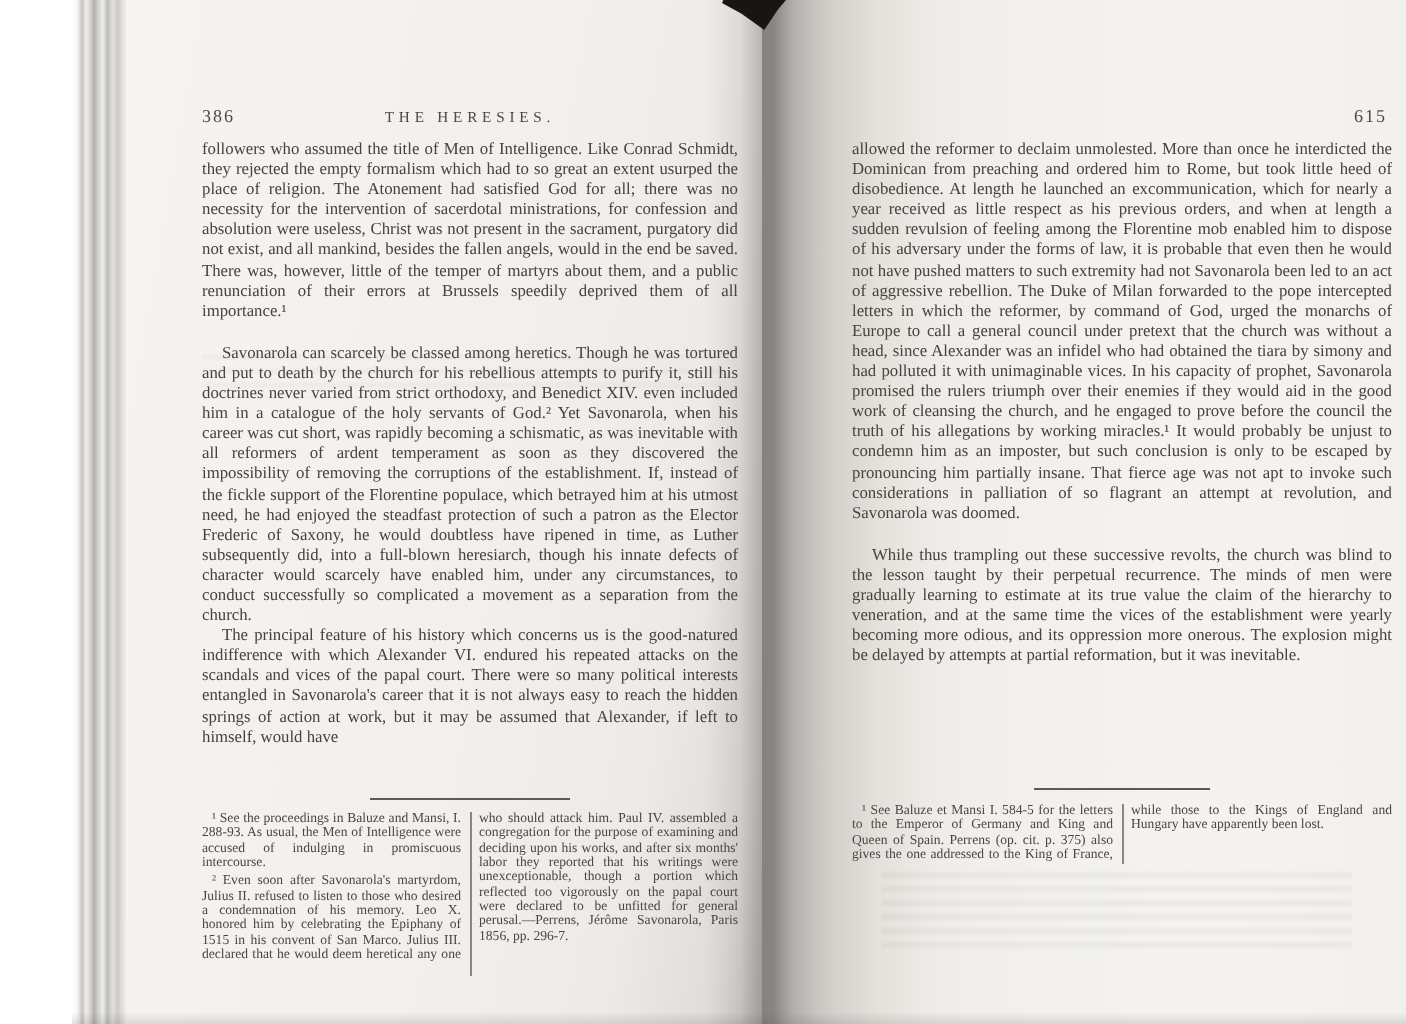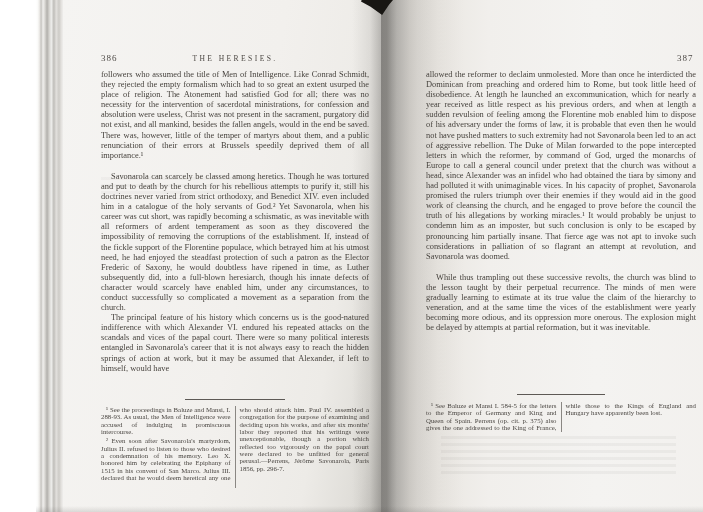--- a/index.html
+++ b/index.html
@@ -99,21 +99,21 @@
     <div class="ghost ghost-left"></div>
 
     <div class="fnrule fnrule-left"></div>
     <div class="footnotes fn-left">
       <p>¹ See the proceedings in Baluze and Mansi, I. 288-93.  As usual, the Men of Intelligence were accused of indulging in promiscuous intercourse.</p>
       <p>² Even soon after Savonarola's martyrdom, Julius II. refused to listen to those who desired a condemnation of his memory.  Leo X. honored him by celebrating the Epiphany of 1515 in his convent of San Marco.  Julius III. declared that he would deem heretical any one who should attack him.  Paul IV. assembled a congregation for the purpose of examining and deciding upon his works, and after six months' labor they reported that his writings were unexceptionable, though a portion which reflected too vigorously on the papal court were declared to be unfitted for general perusal.—Perrens, Jérôme Savonarola, Paris 1856, pp. 296-7.</p>
     </div>
   </div>
 
   <div class="page page-right">
-    <span class="pagenum" style="left:296px;">387</span>
+    <span class="pagenum" style="left:296px;">615</span>
 
     <div class="textblock tb-right">
       <p>allowed the reformer to declaim unmolested.  More than once he interdicted the Dominican from preaching and ordered him to Rome, but took little heed of disobedience.  At length he launched an excommunication, which for nearly a year received as little respect as his previous orders, and when at length a sudden revulsion of feeling among the Florentine mob enabled him to dispose of his adversary under the forms of law, it is probable that even then he would not have pushed matters to such extremity had not Savonarola been led to an act of aggressive rebellion.  The Duke of Milan forwarded to the pope intercepted letters in which the reformer, by command of God, urged the monarchs of Europe to call a general council under pretext that the church was without a head, since Alexander was an infidel who had obtained the tiara by simony and had polluted it with unimaginable vices.  In his capacity of prophet, Savonarola promised the rulers triumph over their enemies if they would aid in the good work of cleansing the church, and he engaged to prove before the council the truth of his allegations by working miracles.¹  It would probably be unjust to condemn him as an imposter, but such conclusion is only to be escaped by pronouncing him partially insane.  That fierce age was not apt to invoke such considerations in palliation of so flagrant an attempt at revolution, and Savonarola was doomed.</p>
       <p class="indent parabreak">While thus trampling out these successive revolts, the church was blind to the lesson taught by their perpetual recurrence.  The minds of men were gradually learning to estimate at its true value the claim of the hierarchy to veneration, and at the same time the vices of the establishment were yearly becoming more odious, and its oppression more onerous.  The explosion might be delayed by attempts at partial reformation, but it was inevitable.</p>
     </div>
 
     <div class="fnrule fnrule-right"></div>
     <div class="footnotes fn-right">
       <p>¹ See Baluze et Mansi I. 584-5 for the letters to the Emperor of Germany and King and Queen of Spain.  Perrens (op. cit. p. 375) also gives the one addressed to the King of France, while those to the Kings of England and Hungary have apparently been lost.</p>
     </div>

